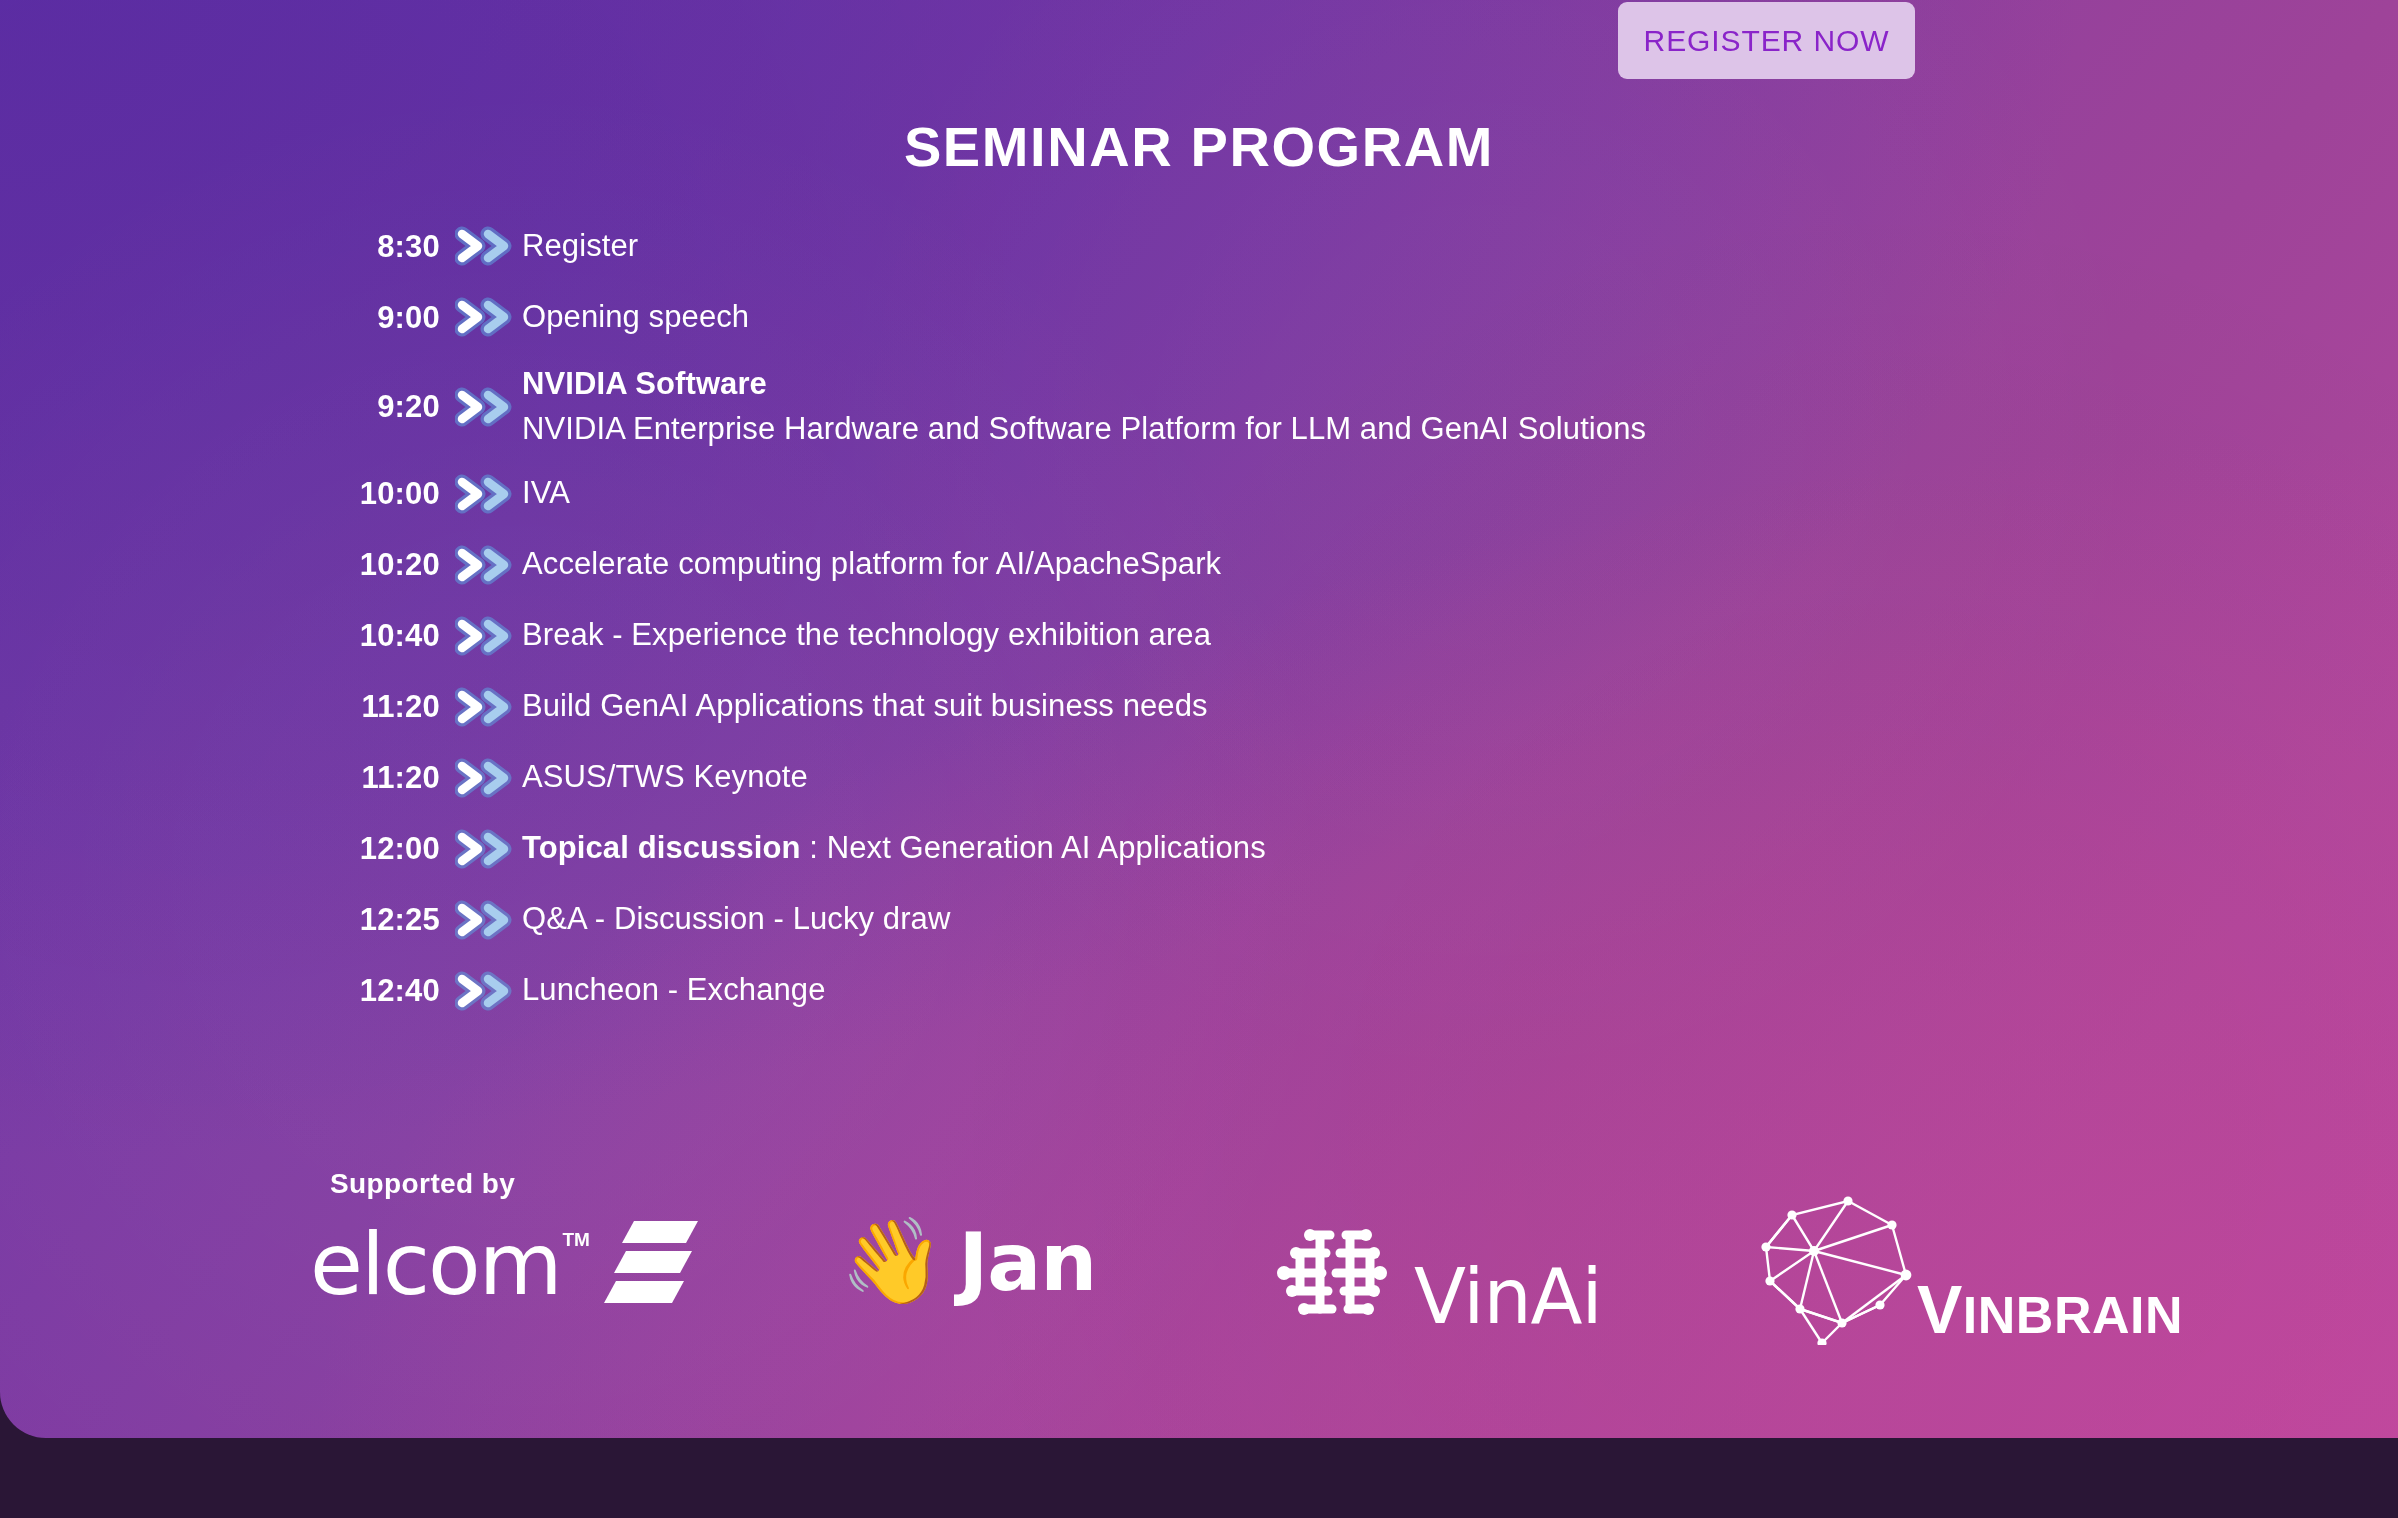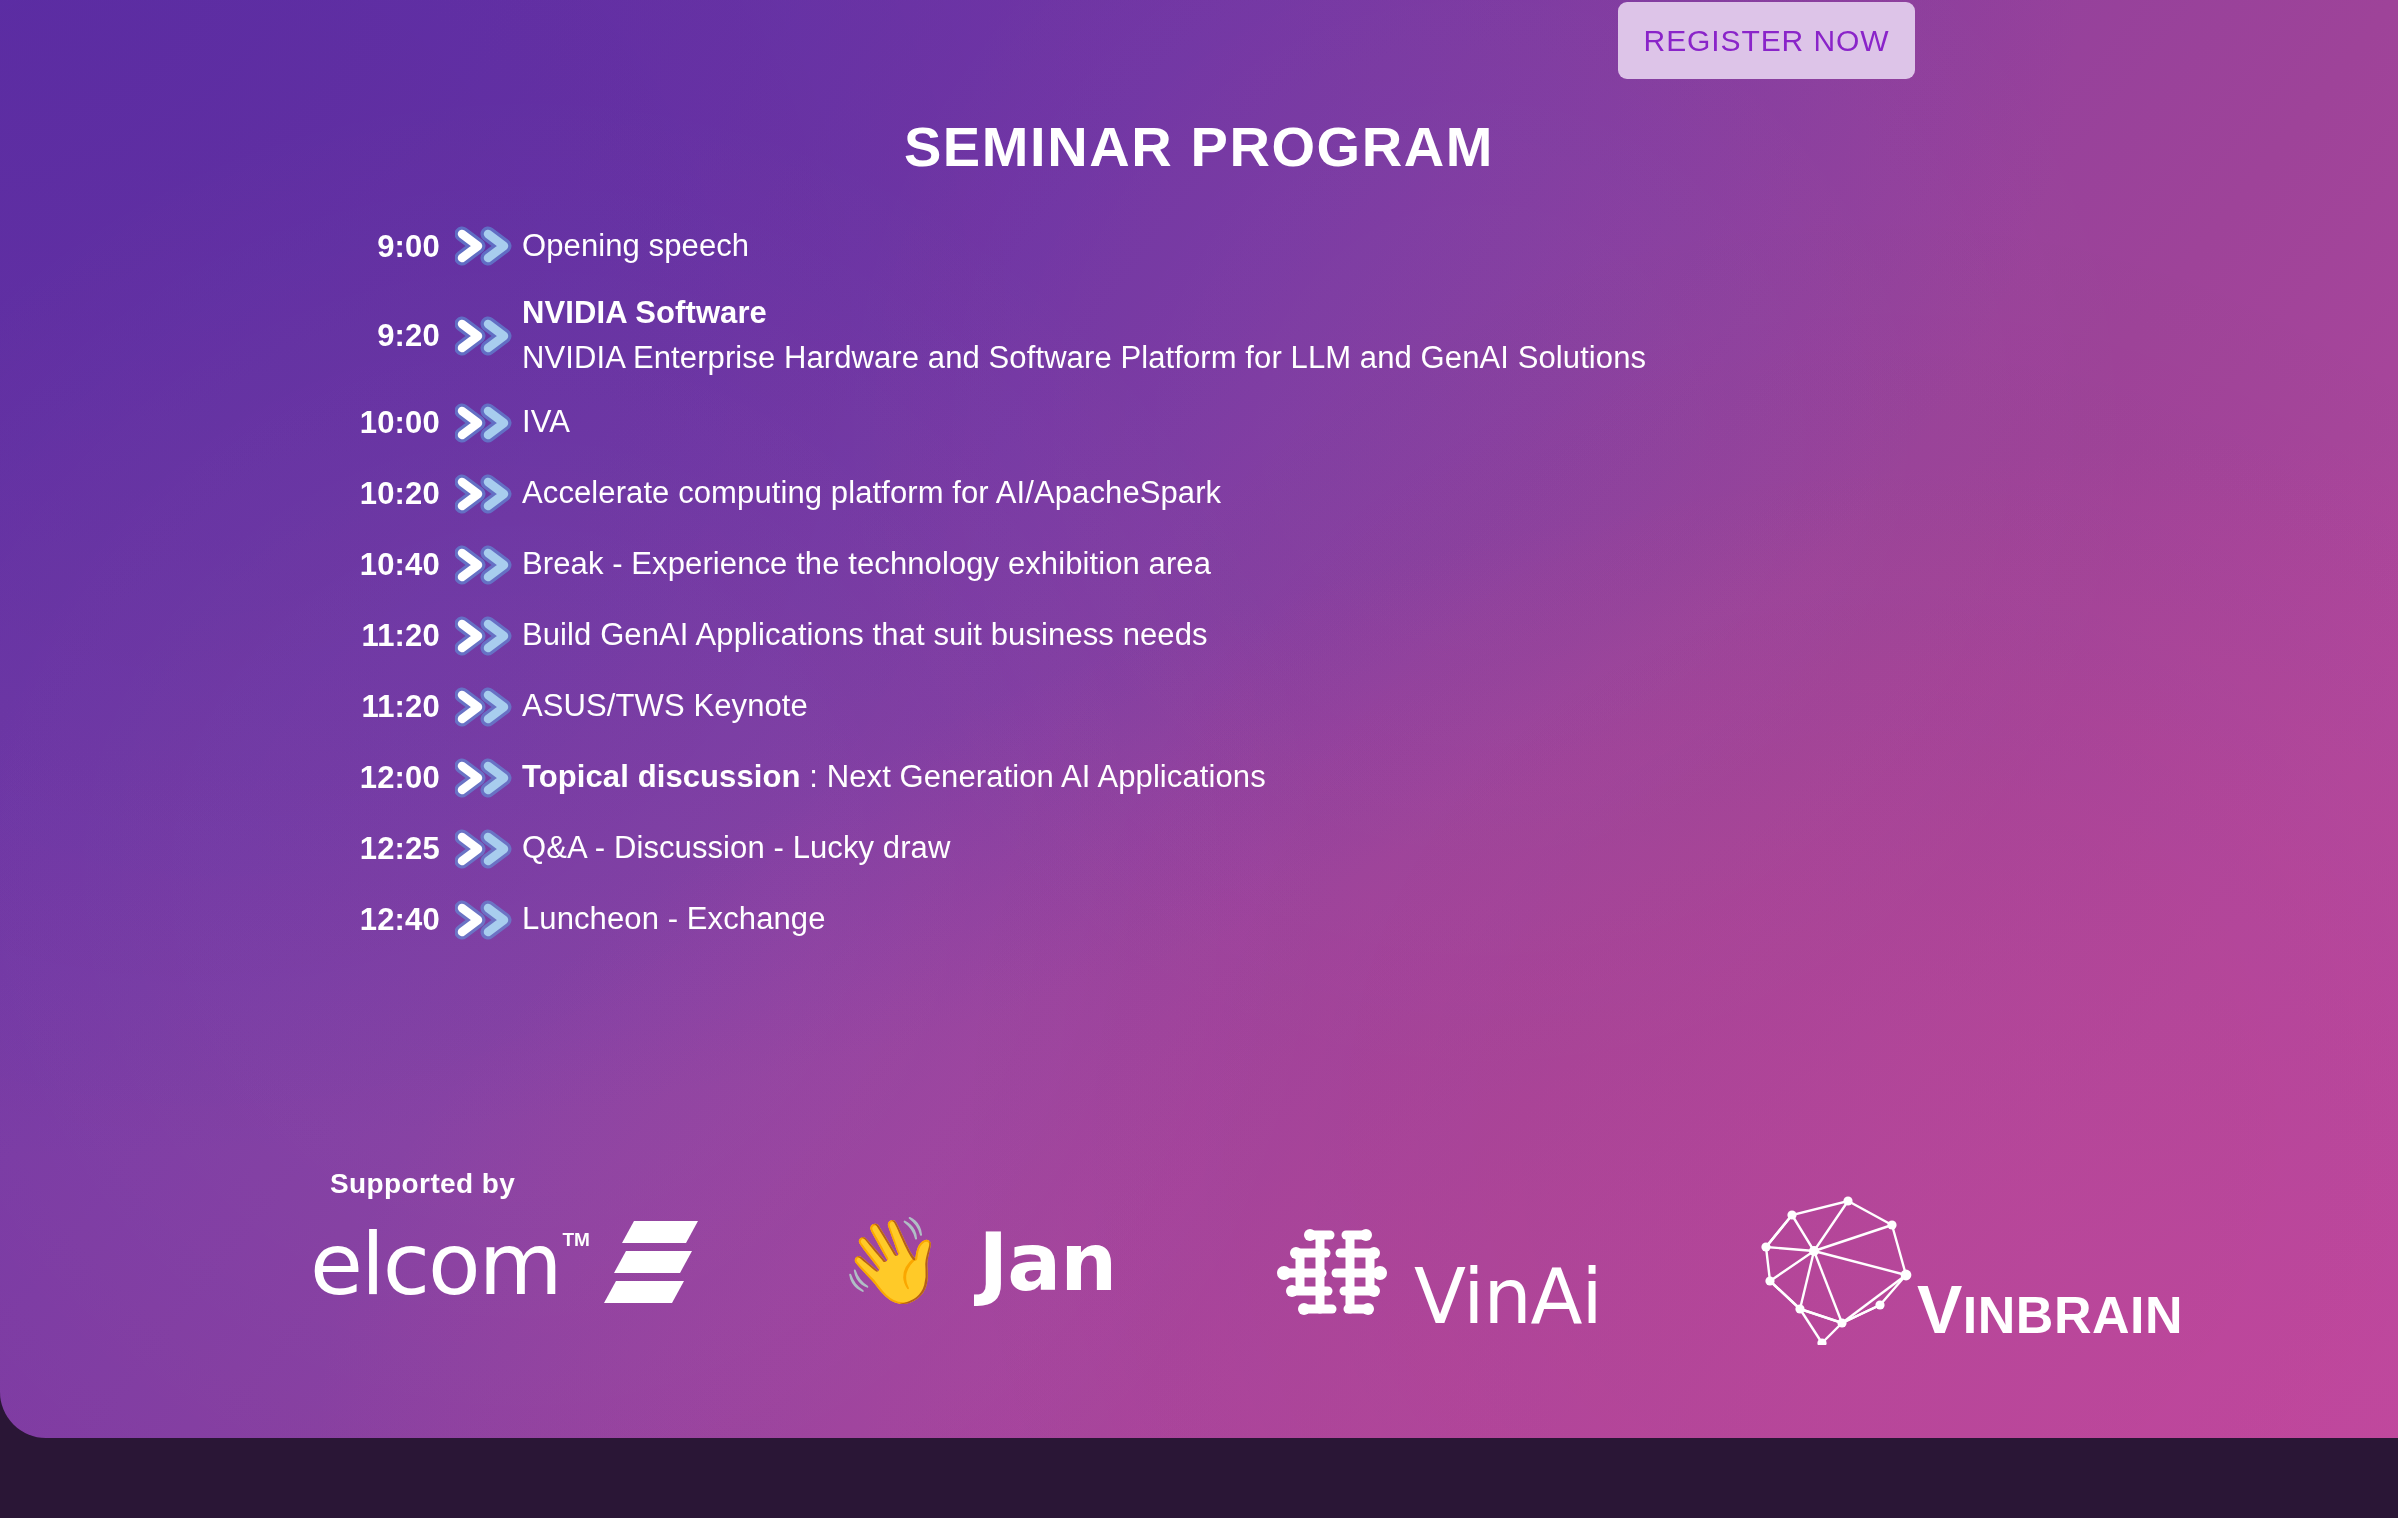--- a/index.html
+++ b/index.html
@@ -162,21 +162,20 @@
   
   #logo-jan { left:530px; top:4px; }
   #logo-jan .wave { font-size:84px; line-height:1; margin-right:14px; }
   #logo-jan .word {
     color:#FFFFFF;
     font-size:80px;
     font-weight:700;
     letter-spacing:-1px;
     line-height:1;
     font-family:"DejaVu Sans", sans-serif;
-    margin-left:20px;
   }
 
   
   #logo-vinai { left:960px; top:6px; }
   #logo-vinai .word {
     color:#FFFFFF;
     font-size:76px;
     font-weight:400;
     letter-spacing:-1px;
     line-height:1;
@@ -202,20 +201,34 @@
 </head>
 <body>
 
 <div id="slide">
 
   <button id="register-btn">REGISTER NOW</button>
 
   <h1 id="page-title">SEMINAR PROGRAM</h1>
 
   <div id="agenda">
+      <div class="row">
+        <div class="time">8:30</div>
+        <div class="chev">
+          <svg width="62" height="40" viewBox="0 0 62 40">
+  <g fill="none" stroke-width="8.5" stroke-linecap="round" stroke-linejoin="round">
+    <polyline points="7,8 23,20 7,32" stroke="#5C9FE0" stroke-width="15" opacity="0.55"></polyline>
+    <polyline points="33,8 49,20 33,32" stroke="#5C9FE0" stroke-width="15" opacity="0.55"></polyline>
+    <polyline points="7,8 23,20 7,32" stroke="#FFFFFF"></polyline>
+    <polyline points="33,8 49,20 33,32" stroke="#A8CDEE"></polyline>
+  </g>
+          </svg>
+        </div>
+        <div class="desc">Register</div>
+      </div>
       <div class="row">
         <div class="time">9:00</div>
         <div class="chev">
           <svg width="62" height="40" viewBox="0 0 62 40">
   <g fill="none" stroke-width="8.5" stroke-linecap="round" stroke-linejoin="round">
     <polyline points="7,8 23,20 7,32" stroke="#5C9FE0" stroke-width="15" opacity="0.55"></polyline>
     <polyline points="33,8 49,20 33,32" stroke="#5C9FE0" stroke-width="15" opacity="0.55"></polyline>
     <polyline points="7,8 23,20 7,32" stroke="#FFFFFF"></polyline>
     <polyline points="33,8 49,20 33,32" stroke="#A8CDEE"></polyline>
   </g>

